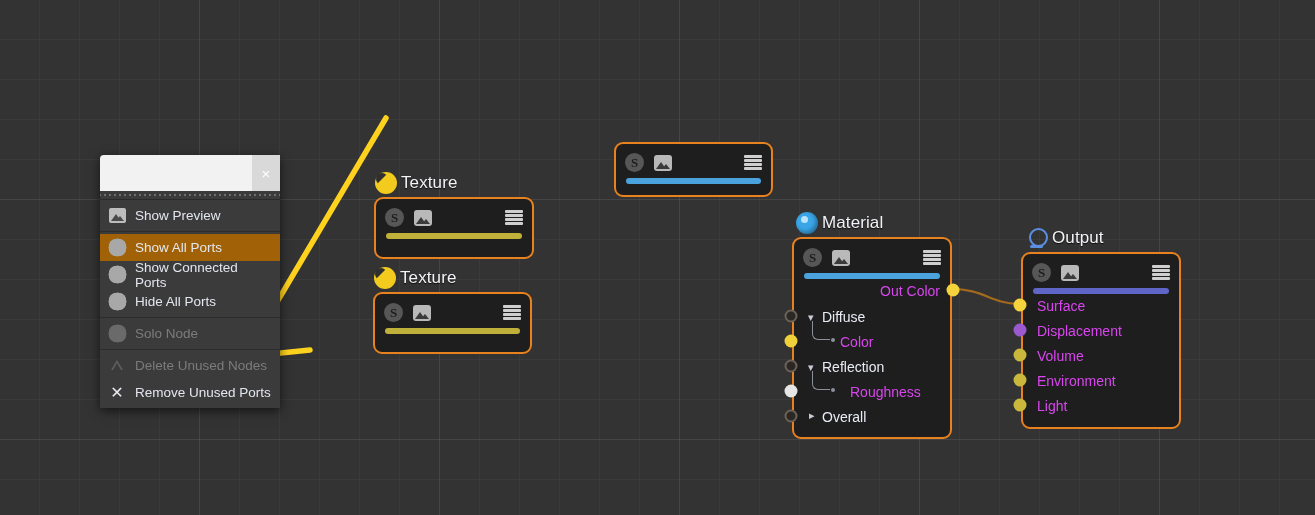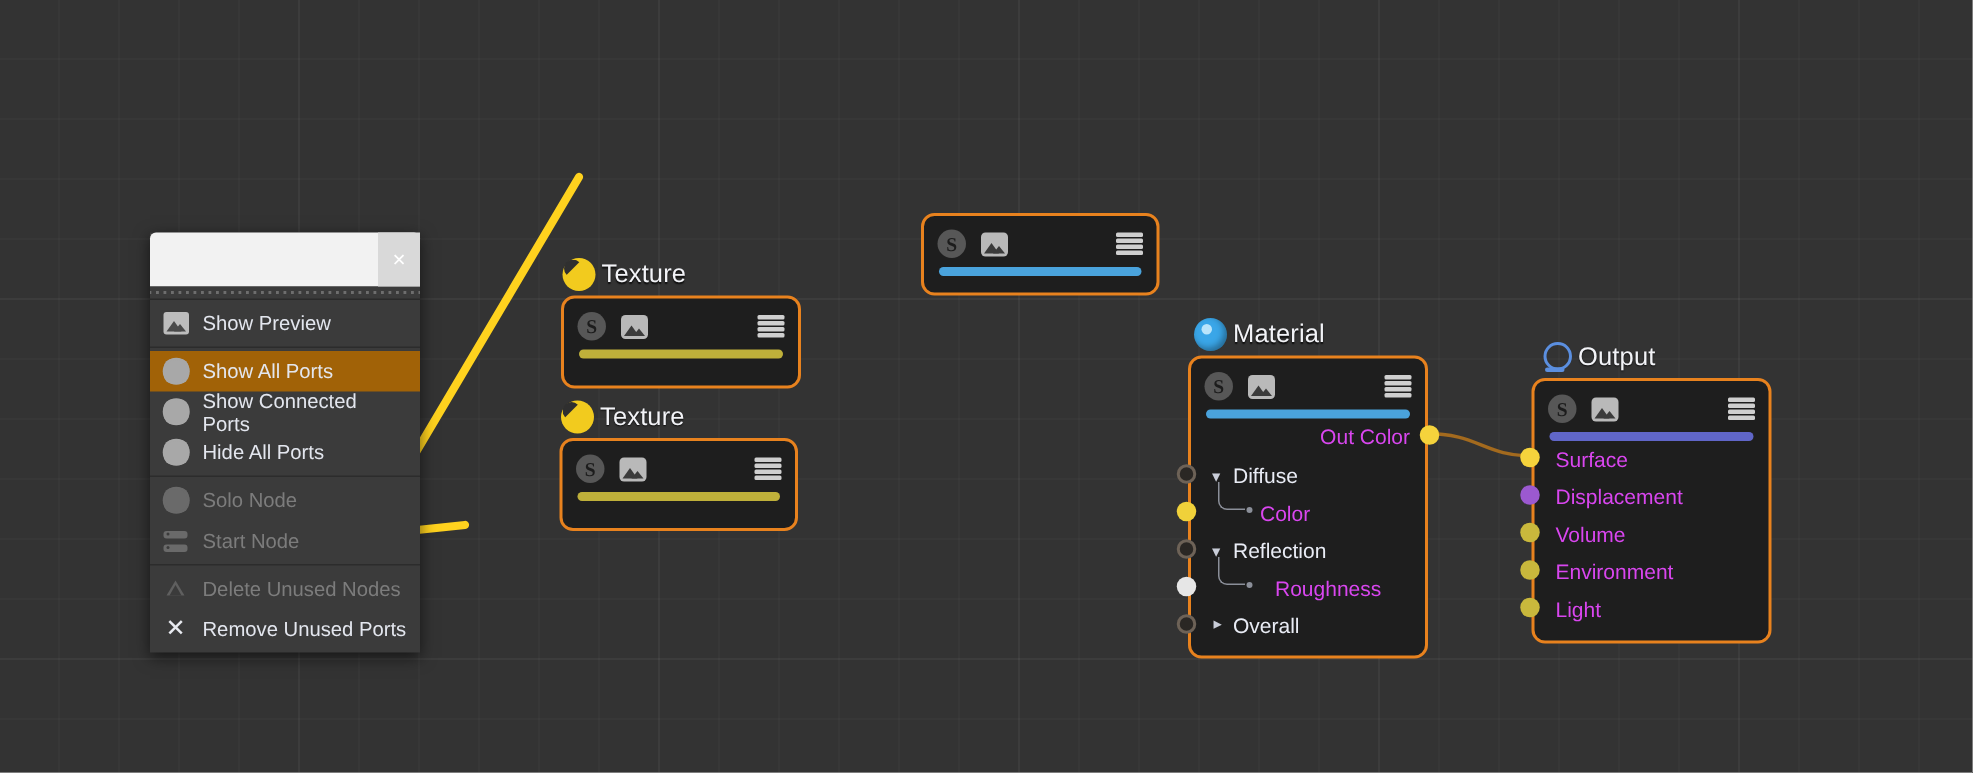--- a/index.html
+++ b/index.html
@@ -257,29 +257,20 @@
       </div>
     </div>
 
     <div class="mgroup">
       <div class="mitem dis">
         <span class="mico">
             <span class="gear dim"></span>
           </span>
         <span>Solo Node</span>
       </div>
-      <div class="mitem dis">
-        <span class="mico">
-            <span class="startn-ico">
-              <i></i>
-              <i></i>
-            </span>
-          </span>
-        <span>Start Node</span>
-      </div>
     </div>
 
     <div class="mgroup">
       <div class="mitem dis">
         <span class="mico">
             <span class="tri-ico"></span>
           </span>
         <span>Delete Unused Nodes</span>
       </div>
       <div class="mitem">

